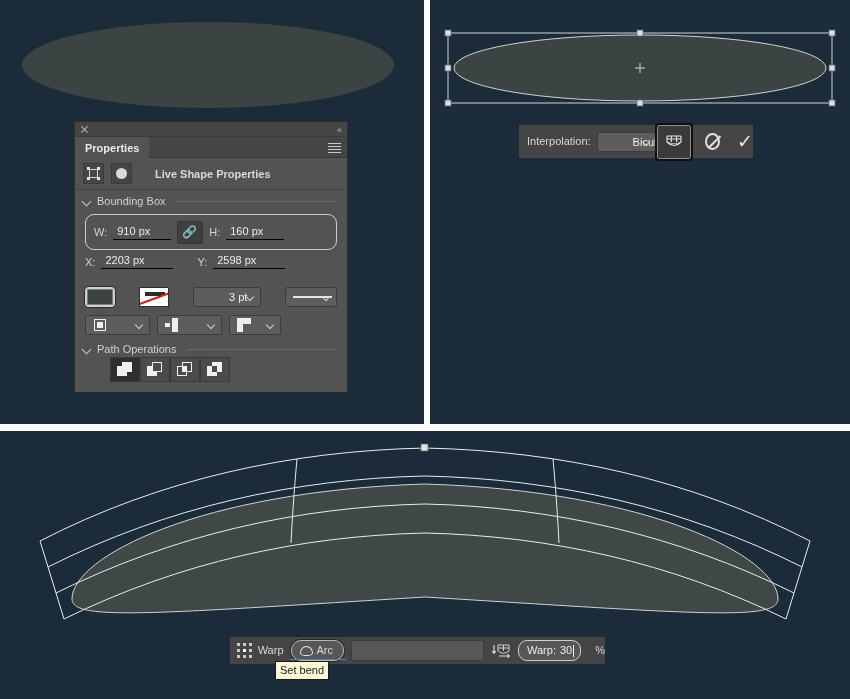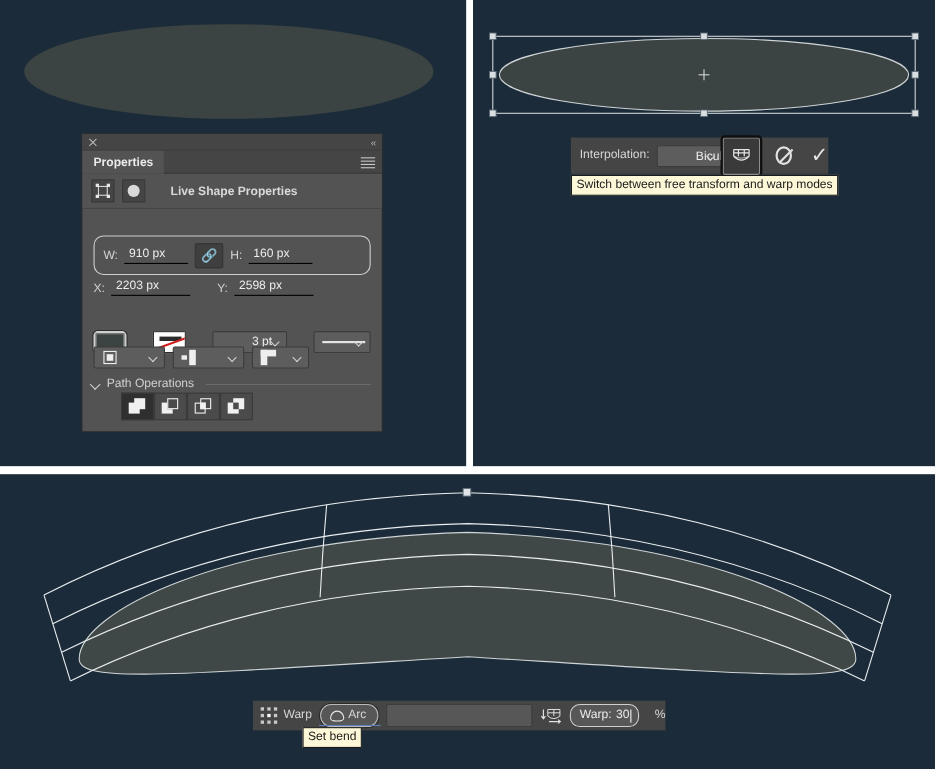--- a/index.html
+++ b/index.html
@@ -281,20 +281,25 @@
             <span class="cnr c3"></span>
               <span class="cnr c4"></span>
           </span>
         </span>
         <span class="icon-box">
           <span class="disc-glyph"></span>
         </span>
         <span class="hdr-title">Live Shape Properties</span>
       </div>
 
+      <div class="sect">
+        <span class="chev-d"></span>
+        <span class="sect-label">Bounding Box</span>
+        <span class="sect-rule"></span>
+      </div>
 
       <div style="position:absolute; left:10px; top:92px; width:252px; height:36px;
                   border:1px solid #cfcfcf; border-radius:9px;">
         <div style="display:flex; align-items:center; height:100%; padding:0 8px; gap:6px;">
           <span class="field-lbl">W:</span>
           <span class="field-val underline-field">910 px</span>
           <span class="link-btn">
             <span class="chain">🔗</span>
           </span>
           <span class="field-lbl">H:</span>
@@ -303,21 +308,21 @@
       </div>
 
       <div style="position:absolute; left:10px; top:132px; width:252px; display:flex; align-items:center;">
         <span class="field-lbl" style="margin-right:6px;">X:</span>
         <span class="field-val underline-field" style="min-width:72px;">2203 px</span>
         <span class="field-lbl" style="margin:0 6px 0 24px;">Y:</span>
         <span class="field-val underline-field" style="min-width:72px;">2598 px</span>
       </div>
 
 
-      <div style="position:absolute; left:10px; top:179px; width:252px; display:flex; align-items:flex-end; gap:24px;">
+      <div style="position:absolute; left:10px; top:165px; width:252px; display:flex; align-items:flex-end; gap:24px;">
         <span class="sw-outer">
           <span class="sw-fill"></span>
         </span>
         <span class="sw-stroke-wrap">
           <span class="bar"></span>
             <span class="slash"></span>
         </span>
         <span class="dd" style="width:68px;">
           <span class="cv">3 pt</span>
           <span class="arw"></span>
@@ -415,23 +420,20 @@
     </div>
 
     <div id="warp-toggle" style="left:225px;">
       <svg width="20" height="20" viewBox="0 0 20 20">
         <path d="M3 4 h14 M3 4 v6 M17 4 v6 M3 7 h14 M7.3 4 v6 M12.6 4 v6" stroke="#e6e6e6" stroke-width="1.1" fill="none"></path>
         <path d="M3 10 Q10 17 17 10" stroke="#e6e6e6" stroke-width="1.1" fill="none"></path>
         <path d="M3 10 Q10 13.5 17 10" stroke="#e6e6e6" stroke-width="0.9" fill="none" opacity="0.8"></path>
       </svg>
     </div>
 
-    <div class="tooltip" style="left:89px; top:159px;">
-      <span>Switch between free transform and warp modes</span>
-    </div>
   </div>
 
   <div class="canvas-panel" id="panel-b">
     <svg width="850" height="268">
 
       <path d="M 72 168
                C 72 126, 200 60, 425 53
                C 650 60, 778 126, 778 168
                C 778 190, 700 183, 425 166
                C 150 183, 72 190, 72 168 Z" fill="#3f4846" stroke="#cfd4d6" stroke-width="1"></path>

